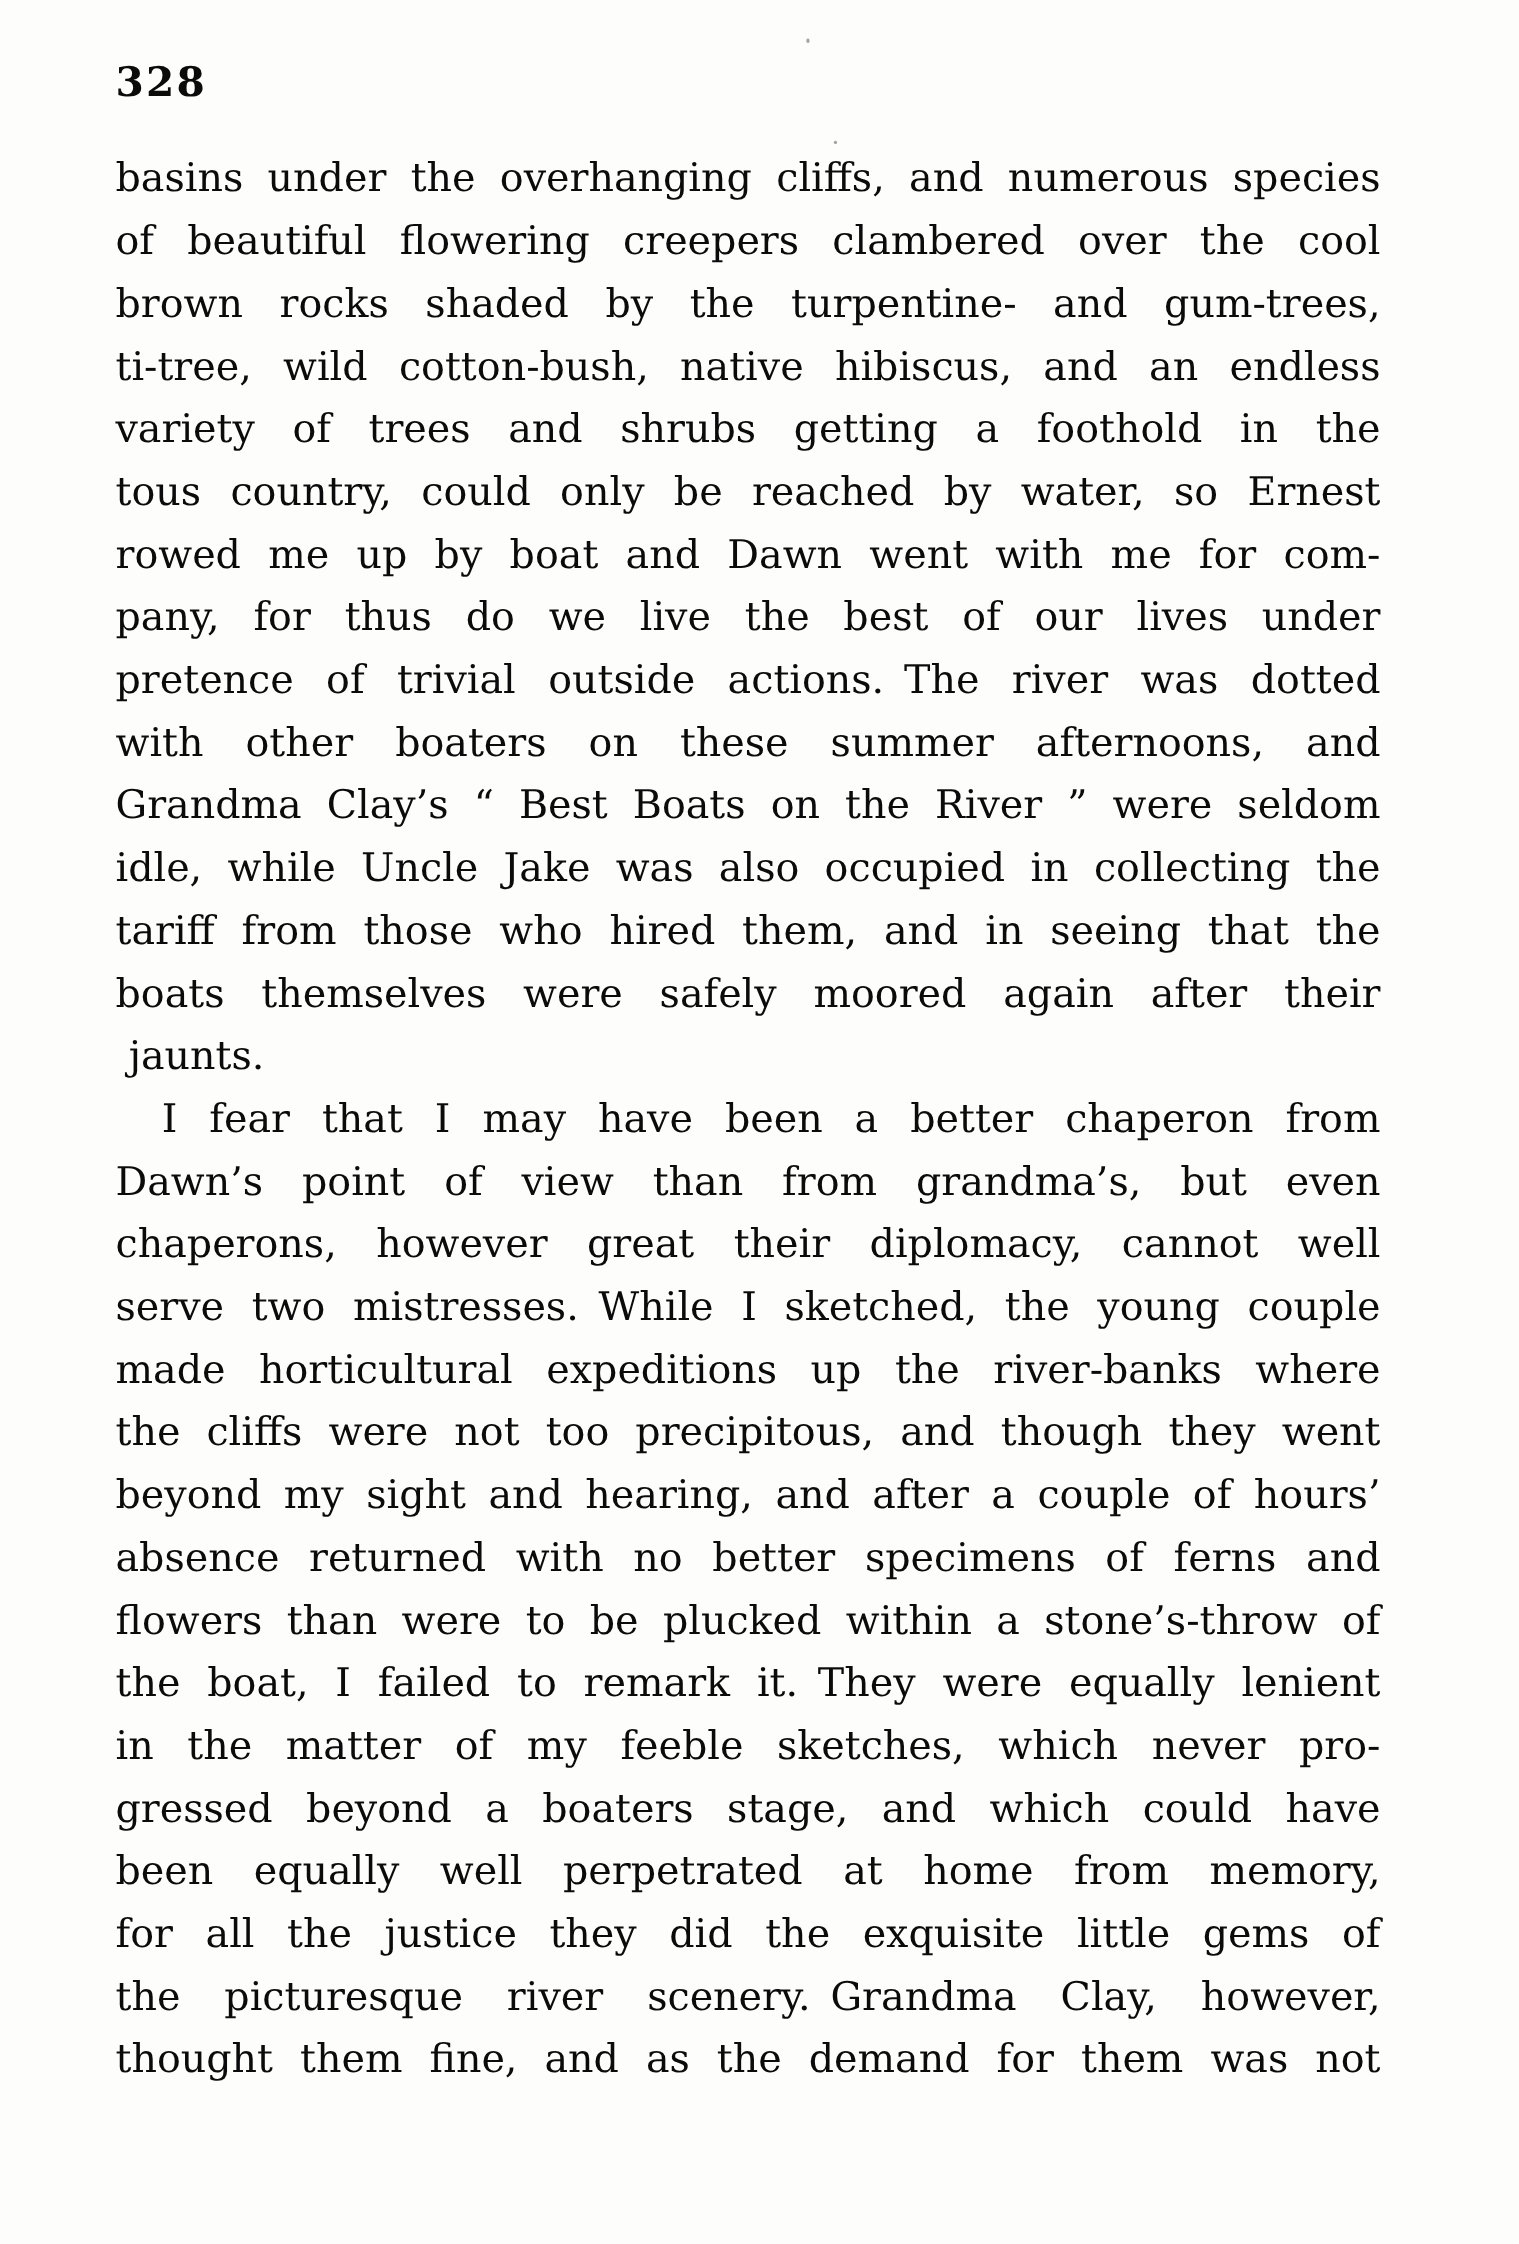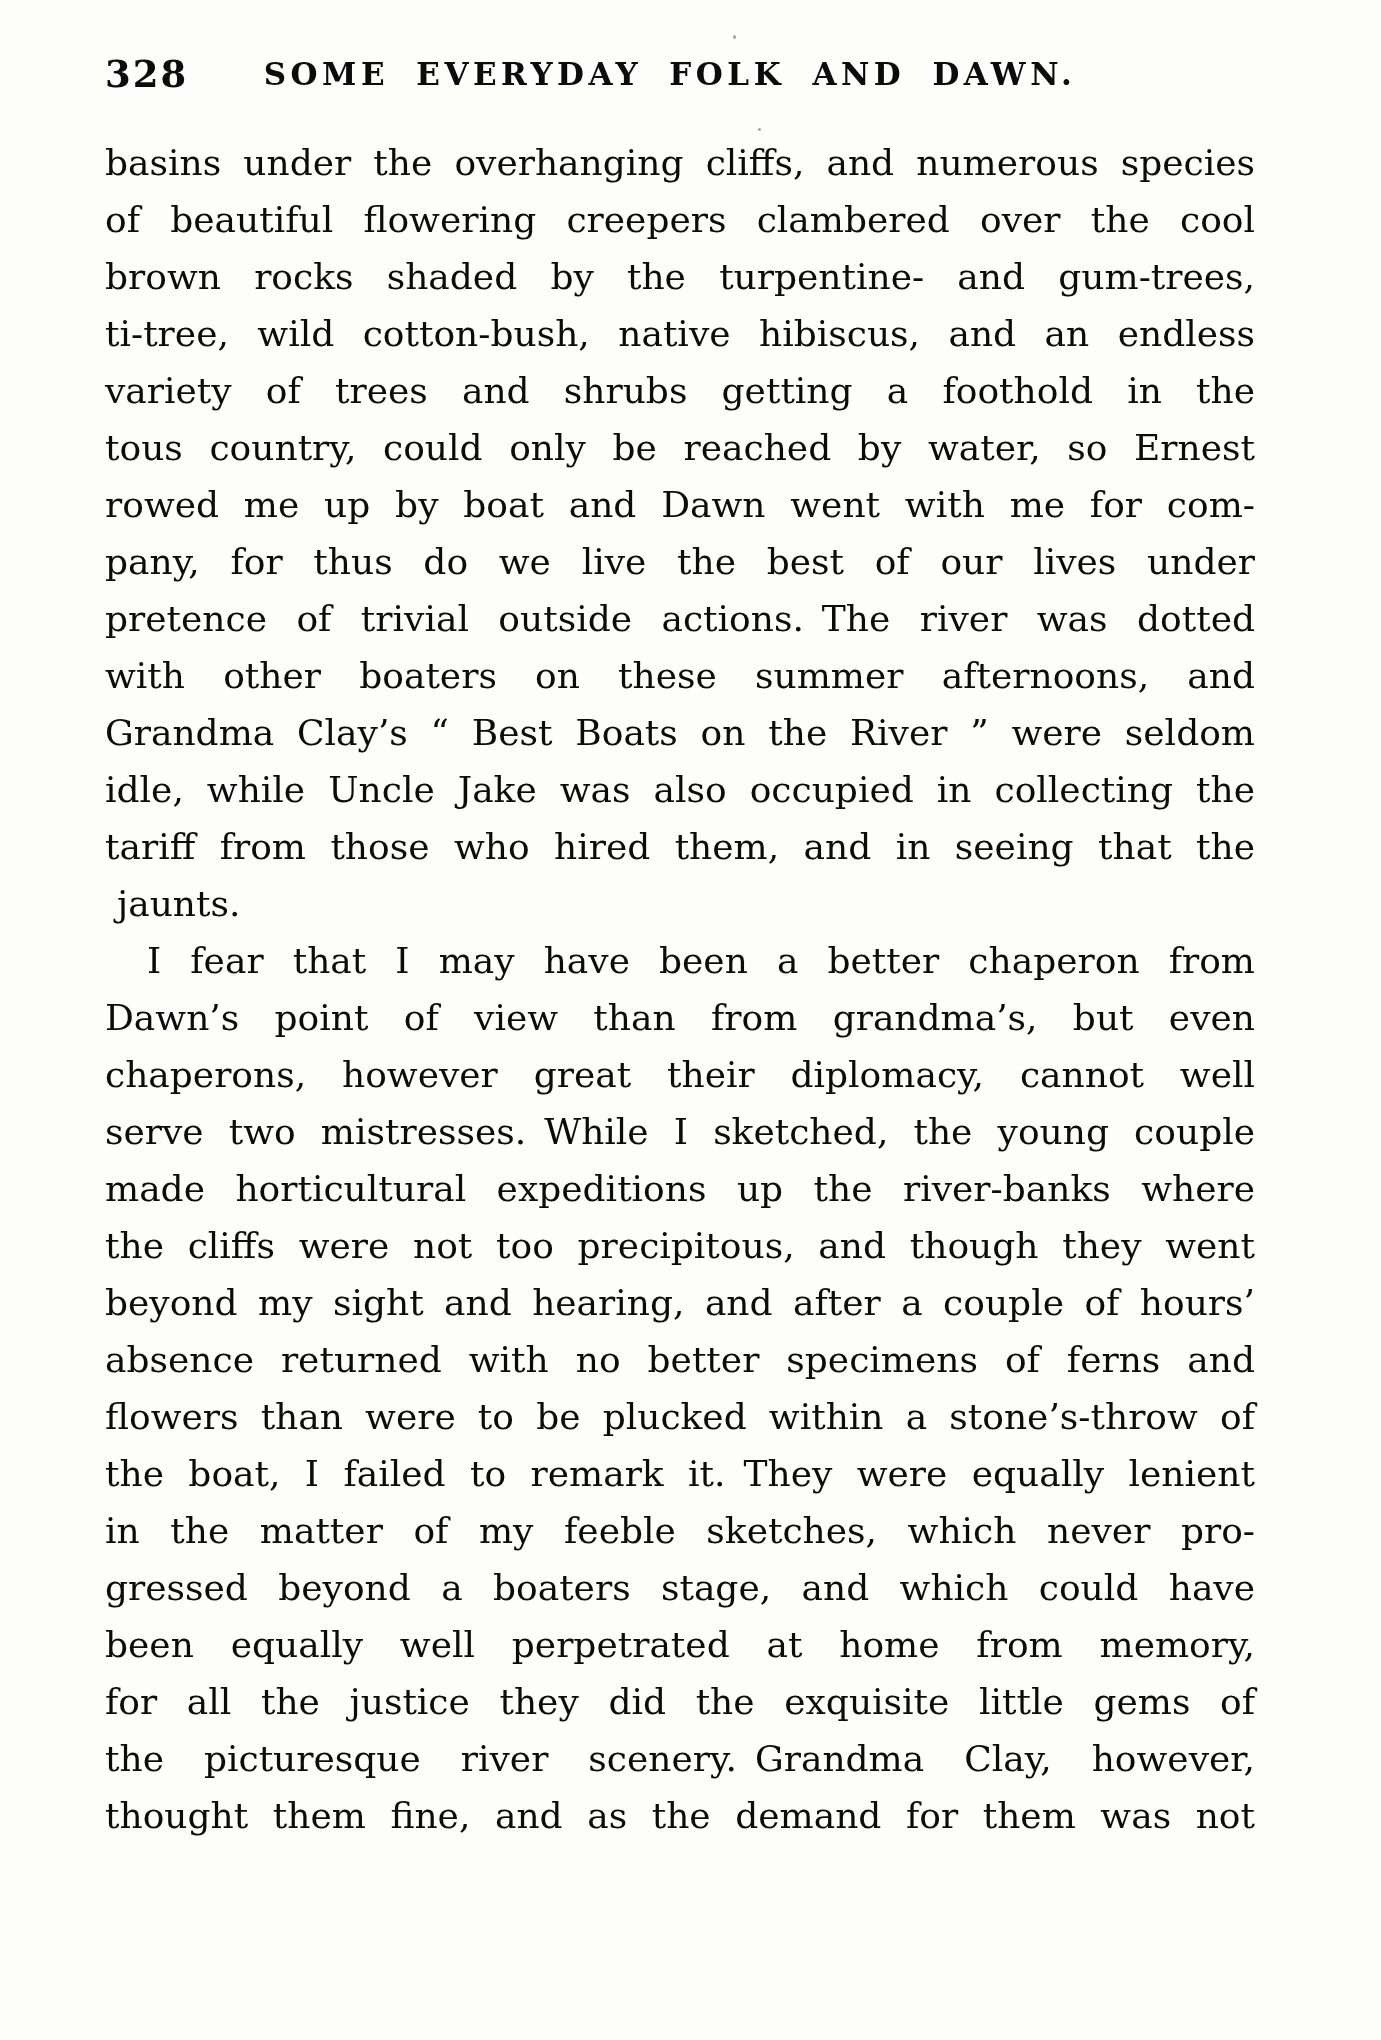--- a/index.html
+++ b/index.html
@@ -73,38 +73,38 @@
 </style>
 </head>
 <body>
 
 <div class="page">
   <span class="speck s1"></span>
   <span class="speck s2"></span>
 
   <header class="page-header">
     <span class="page-number">328</span>
-    <span class="running-title">SOME EVERYDAY FOLK AND DAWN.</span>
   </header>
 
   <main class="page-body">
       <div class="paragraph">
         <div class="line">basins under the overhanging cliffs, and numerous species</div>
         <div class="line">of beautiful flowering creepers clambered over the cool</div>
         <div class="line">brown rocks shaded by the turpentine- and gum-trees,</div>
         <div class="line">ti-tree, wild cotton-bush, native hibiscus, and an endless</div>
         <div class="line">variety of trees and shrubs getting a foothold in the</div>
         <div class="line">tous country, could only be reached by water, so Ernest</div>
         <div class="line">rowed me up by boat and Dawn went with me for com-</div>
         <div class="line">pany, for thus do we live the best of our lives under</div>
         <div class="line">pretence of trivial outside actions. The river was dotted</div>
         <div class="line">with other boaters on these summer afternoons, and</div>
         <div class="line">Grandma Clay’s “ Best Boats on the River ” were seldom</div>
         <div class="line">idle, while Uncle Jake was also occupied in collecting the</div>
         <div class="line">tariff from those who hired them, and in seeing that the</div>
+        <div class="line">boats themselves were safely moored again after their</div>
         <div class="line flush-left">jaunts.</div>
       </div>
       <div class="paragraph">
         <div class="line indent">I fear that I may have been a better chaperon from</div>
         <div class="line">Dawn’s point of view than from grandma’s, but even</div>
         <div class="line">chaperons, however great their diplomacy, cannot well</div>
         <div class="line">serve two mistresses. While I sketched, the young couple</div>
         <div class="line">made horticultural expeditions up the river-banks where</div>
         <div class="line">the cliffs were not too precipitous, and though they went</div>
         <div class="line">beyond my sight and hearing, and after a couple of hours’</div>

